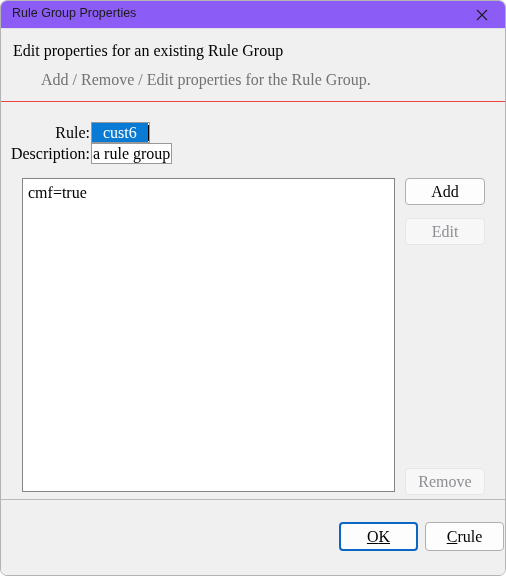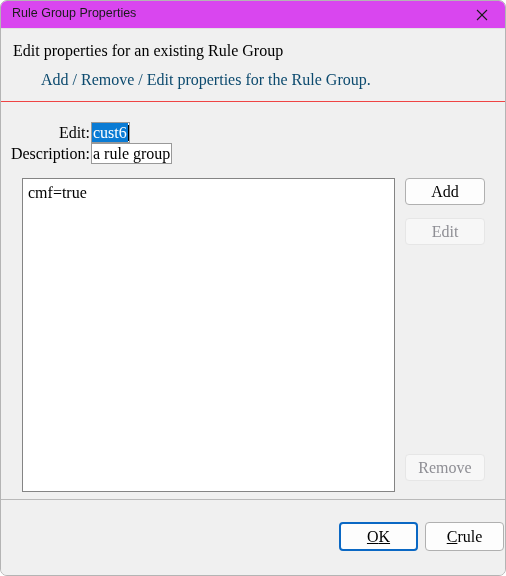--- a/index.html
+++ b/index.html
@@ -25,21 +25,21 @@
     overflow: hidden;
   }
 
   
   .titlebar {
     position: absolute;
     left: 0;
     top: 0;
     width: 504px;
     height: 27px;
-    background: #d946ef;
+    background: #8b5cf6;
     border-bottom: 1px solid #e2e2e2;
   }
   .titlebar-text {
     position: absolute;
     left: 11px;
     top: 5px;
     font-family: "Liberation Sans", sans-serif;
     font-size: 12.5px;
     color: #1b1b1b;
     white-space: nowrap;
@@ -75,21 +75,21 @@
     font-size: 16px;
     color: #000000;
     white-space: nowrap;
   }
   .header-line2 {
     position: absolute;
     left: 40px;
     top: 42px;
     font-family: "Liberation Serif", serif;
     font-size: 16px;
-    color: #0c4a6e;
+    color: #737373;
     white-space: nowrap;
   }
 
   
   .content {
     position: absolute;
     left: 0;
     top: 101px;
     width: 504px;
     height: 396px;
@@ -131,21 +131,21 @@
 
   .input-text {
     display: inline-block;
     padding: 0 1px;
     border-radius: 7px;
   }
   .sel-text {
     display: inline-block;
     background: #0a7bd4;
     color: #ffffff;
-    padding: 0 1px;
+    padding: 0 11px;
   }
   .caret {
     display: inline-block;
     width: 1px;
     height: 16px;
     background: #000000;
     vertical-align: -3px;
   }
 
   
@@ -189,21 +189,21 @@
     border: 1px solid #b0b0b0;
     color: #000000;
   }
   .side-button.disabled {
     background: #f7f7f7;
     border: 1px solid #e6e6e6;
     color: #8e8e94;
   }
   .btn-add    { top: 76px; }
   .btn-edit   { top: 116px; }
-  .btn-remove { top: 352px; }
+  .btn-remove { top: 366px; }
 
   
   .footer {
     position: absolute;
     left: 0;
     top: 498px;
     width: 504px;
     height: 76px;
     background: #f0f0f0;
     border-top: 1px solid #b9b9b9;
@@ -252,21 +252,21 @@
   </div>
 
   <div class="header">
     <div class="header-line1">Edit properties for an existing Rule Group</div>
     <div class="header-line2">Add / Remove / Edit properties for the Rule Group.</div>
   </div>
 
   <div class="content">
 
     <div class="field-row name-row">
-      <div class="field-label">Edit:</div>
+      <div class="field-label">Rule:</div>
       <div class="field-input">
         <span class="sel-text">cust6</span><span class="caret"></span>
       </div>
     </div>
 
     <div class="field-row desc-row">
       <div class="field-label">Description:</div>
       <div class="field-input">
         <span class="input-text">a rule group</span>
       </div>

